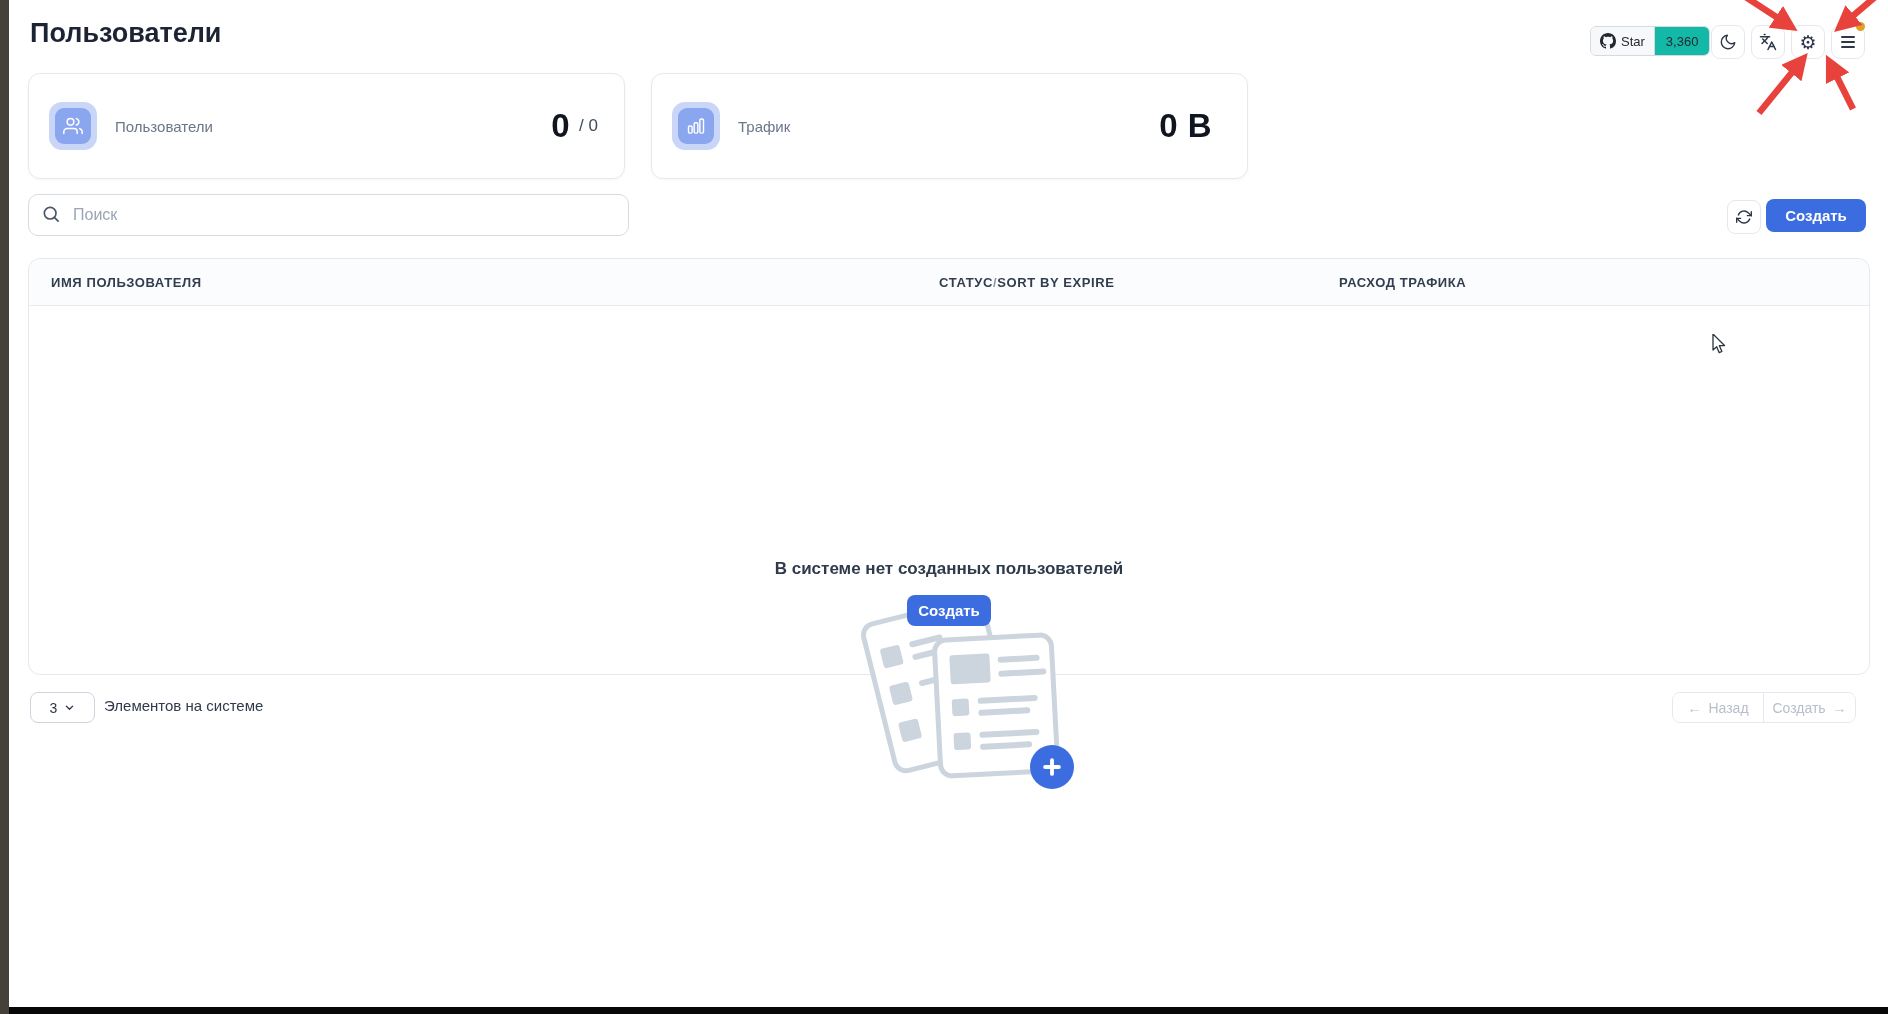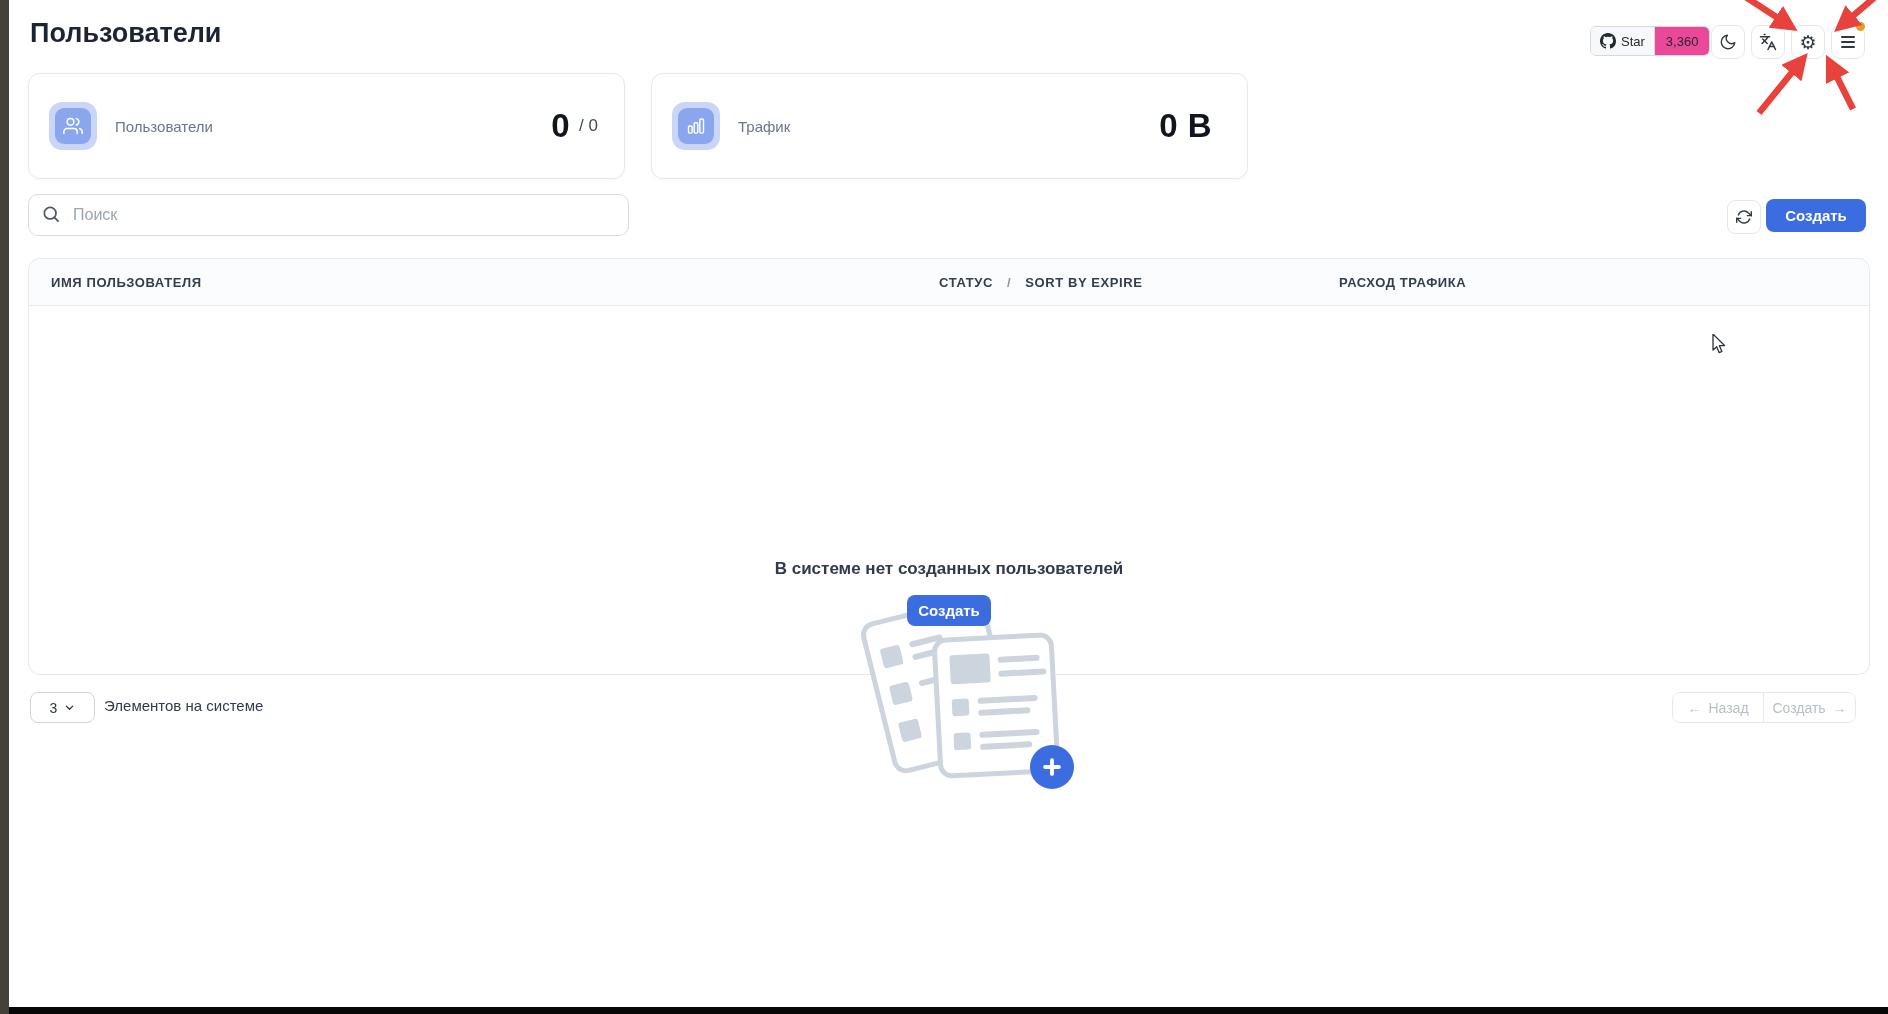--- a/index.html
+++ b/index.html
@@ -9,21 +9,21 @@
   .edge-left{position:absolute;left:0;top:0;width:9px;height:1014px;background:#46403b;}
   .edge-bottom{position:absolute;left:9px;top:1007px;width:1879px;height:7px;background:#070707;}
 
   .page-title{position:absolute;left:30px;top:18px;font-size:27px;font-weight:700;color:#1c2333;}
 
   
   .gh{position:absolute;left:1590px;top:26px;height:28px;display:flex;align-items:stretch;
       border:1px solid #d4dae0;border-radius:6px;overflow:hidden;font-size:13px;color:#24292f;
       background:#fff;cursor:pointer;}
   .gh-star{display:flex;align-items:center;gap:5px;padding:0 9px;background:#f6f8fa;border-right:1px solid #d4dae0;}
-  .gh-count{display:flex;align-items:center;padding:0 11px;background:#ec4899;}
+  .gh-count{display:flex;align-items:center;padding:0 11px;background:#14b8a6;}
   .icon-btn{position:absolute;top:25px;width:32px;height:32px;border:1px solid #e3e8ee;border-radius:9px;
             background:#fff;display:flex;align-items:center;justify-content:center;color:#2d3748;cursor:pointer;}
   .bars{display:flex;flex-direction:column;gap:3px;}
   .bars i{display:block;width:14px;height:2px;background:#2d3748;border-radius:2px;}
   .dot{position:absolute;left:1856px;top:22px;width:9px;height:9px;border-radius:50%;background:var(--badge,#dba226);}
   .arrows{position:absolute;left:1700px;top:0;width:188px;height:130px;pointer-events:none;}
   .ann-line{stroke:var(--annotation,#e8423c);stroke-width:6.5;}
 
   
   .card{position:absolute;top:73px;height:104px;background:#fff;border:1px solid #e4e9f0;border-radius:12px;
@@ -53,21 +53,21 @@
         cursor:pointer;font-family:"Liberation Sans",sans-serif;}
   .create-btn{position:absolute;left:1766px;top:199px;width:100px;height:33px;font-size:15px;}
 
   
   .table{position:absolute;left:28px;top:258px;width:1840px;height:415px;border:1px solid #e4e9f0;
          border-radius:12px;background:#fff;}
   .thead{position:absolute;left:0;top:0;right:0;height:46px;border-bottom:1px solid #e7ebf1;
          background:#fbfcfd;border-radius:12px 12px 0 0;}
   .th{position:absolute;top:16px;font-size:13px;font-weight:700;letter-spacing:.6px;color:#323d4f;white-space:nowrap;}
   #th-username{left:22px;}
-  #th-status{left:910px;display:flex;gap:14px;}
+  #th-status{left:910px;display:flex;}
   .th-sep{color:#8a94a6;}
   #th-traffic{left:1310px;}
 
   
   .illus{position:absolute;left:820px;top:346px;width:230px;height:185px;}
   .doc{position:absolute;border:5px solid #ccd4de;border-radius:14px;background:#fff;}
   .doc-back{left:26px;top:2px;width:118px;height:146px;transform:rotate(-14deg);}
   .doc-front{left:86px;top:30px;width:112px;height:131px;transform:rotate(-3deg);}
   .blk{position:absolute;background:#ccd4de;border-radius:3px;}
   .plus-badge{position:absolute;left:181px;top:140px;width:44px;height:44px;border-radius:50%;

